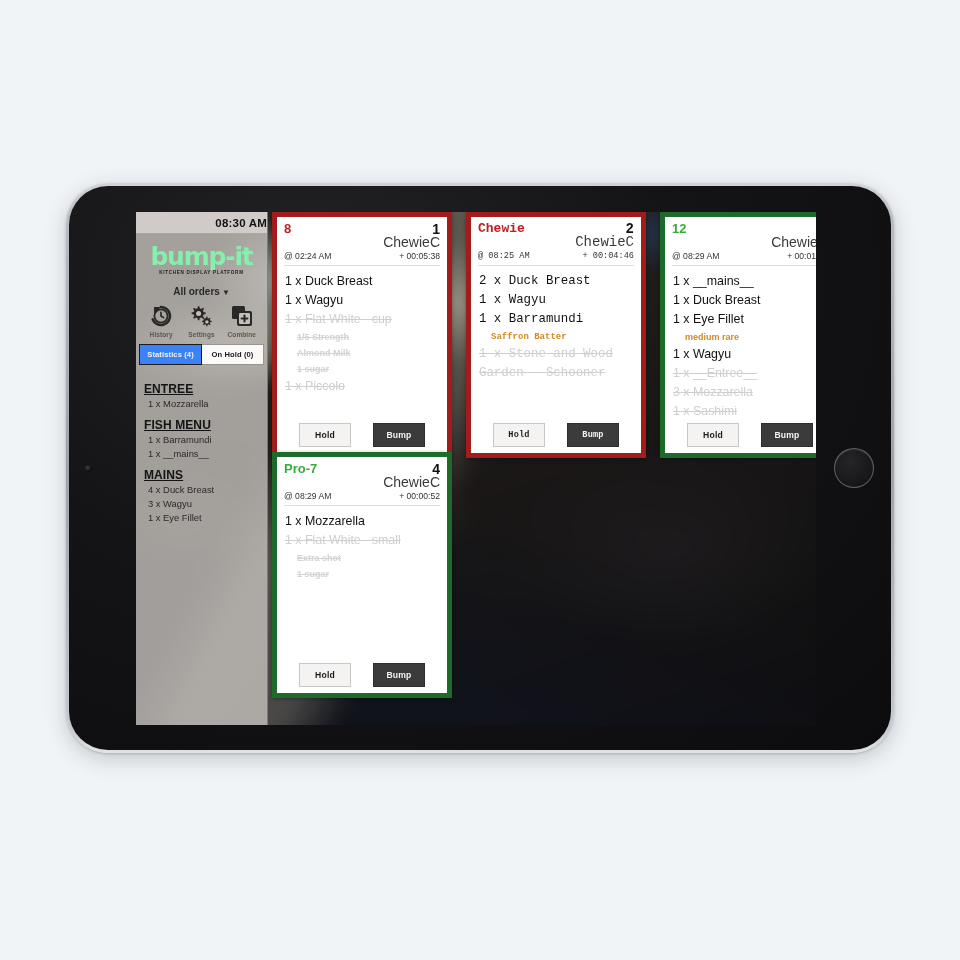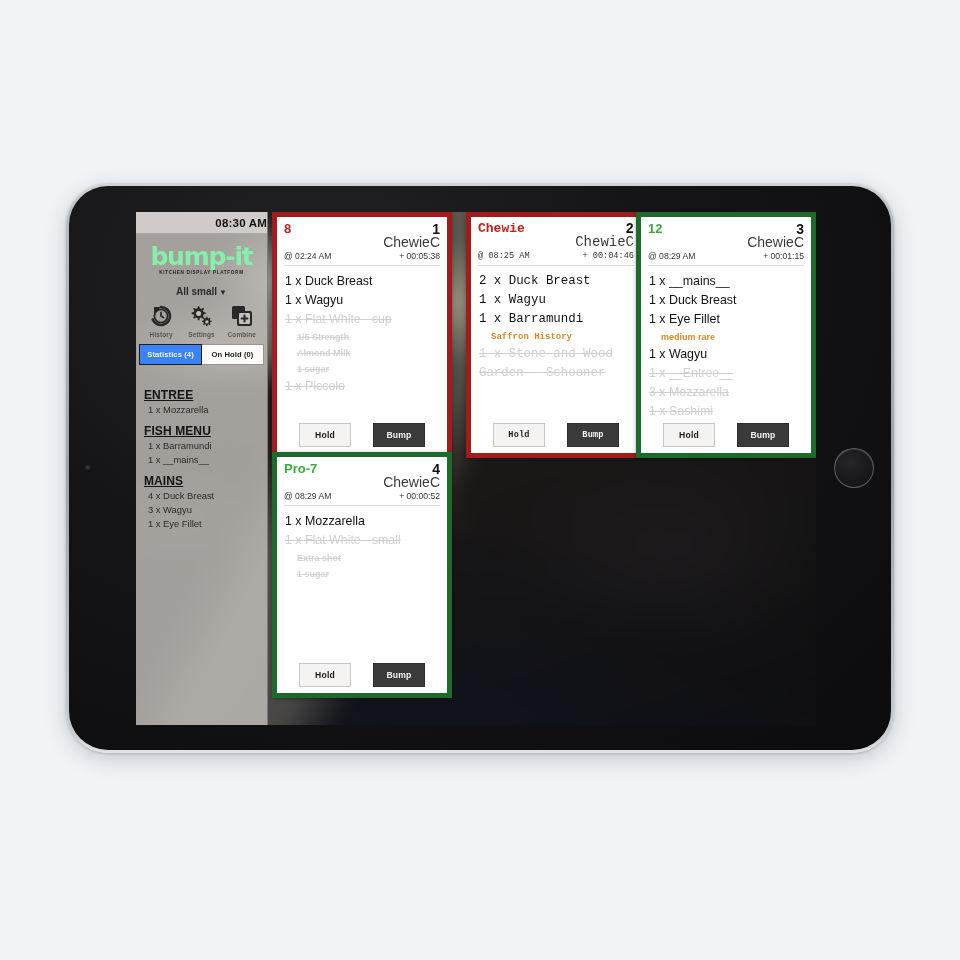--- a/index.html
+++ b/index.html
@@ -125,21 +125,21 @@
     letter-spacing: .1px;
   }
   .tab.active { background: #3b82f6; color: #f3f1ee; border-color: #1e1c1a; }
   .tab.inactive { background: #fbfaf8; color: #1b1b1b; border-left: none; }
   #summary { padding: 7px 6px 0 8px; }
   .sum-head {
     font-size: 12px; font-weight: bold; color: #141414;
     text-decoration: underline; margin-top: 7px; margin-bottom: 1px;
     letter-spacing: .1px;
   }
-  .sum-head:first-child { margin-top: 16px; }
+  .sum-head:first-child { margin-top: 10px; }
   .sum-line { font-size: 9.4px; color: #2c2a28; padding-left: 4px; line-height: 14px; }
 
   
   #cards { position: absolute; left: 136px; top: 0; right: 0; bottom: 0; }
   .card {
     position: absolute;
     width: 180px; height: 246px;
     border: 5px solid #9b1b1b;
     background: #ffffff;
     display: flex; flex-direction: column;
@@ -192,21 +192,21 @@
 
   <div id="sidebar">
     <div id="clock">08:30 AM</div>
 
     <div id="logo-box">
       <div id="logo-word">bump-it</div>
       <div id="logo-sub">KITCHEN DISPLAY PLATFORM</div>
     </div>
 
     <div id="filter-row">
-      <span>All small</span><span class="caret">▼</span>
+      <span>All orders</span><span class="caret">▼</span>
     </div>
 
     <div id="icon-row">
       <div class="tool">
         <svg width="26" height="26" viewBox="0 0 26 26">
           <path d="M13 4a9 9 0 1 1-8.3 12.4" fill="none" stroke="#2a2826" stroke-width="2.6" stroke-linecap="round"></path>
           <path d="M13 4 L6 4 L6 11 Z" fill="#2a2826"></path>
           <circle cx="13" cy="13" r="6.6" fill="none" stroke="#2a2826" stroke-width="1.8"></circle>
           <path d="M13 9.4 V13 L15.6 14.6" fill="none" stroke="#2a2826" stroke-width="1.7" stroke-linecap="round"></path>
         </svg>
@@ -292,30 +292,30 @@
           </div>
           <div class="head-bot">
             <span>@ 08:25 AM</span>
             <span>+ 00:04:46</span>
           </div>
         </div>
         <div class="items">
           <div class="item ">2 x Duck Breast</div>
           <div class="item ">1 x Wagyu</div>
           <div class="item ">1 x Barramundi</div>
-          <div class="item mod">Saffron History</div>
+          <div class="item mod">Saffron Batter</div>
           <div class="item  done">1 x Stone and Wood</div>
           <div class="item  done">Garden - Schooner</div>
         </div>
         <div class="actions">
           <div class="btn btn-hold">Hold</div>
           <div class="btn btn-bump">Bump</div>
         </div>
       </div>
-      <div class="card c-green" style="left: 364px; top: 0px;">
+      <div class="card c-green" style="left: 388px; top: 0px;">
         <div class="card-head">
           <div class="head-top">
             <div class="ord-name green">12</div>
             <div class="head-right">
               <div class="ord-num">3</div>
               <div class="ord-user">ChewieC</div>
             </div>
           </div>
           <div class="head-bot">
             <span>@ 08:29 AM</span>

